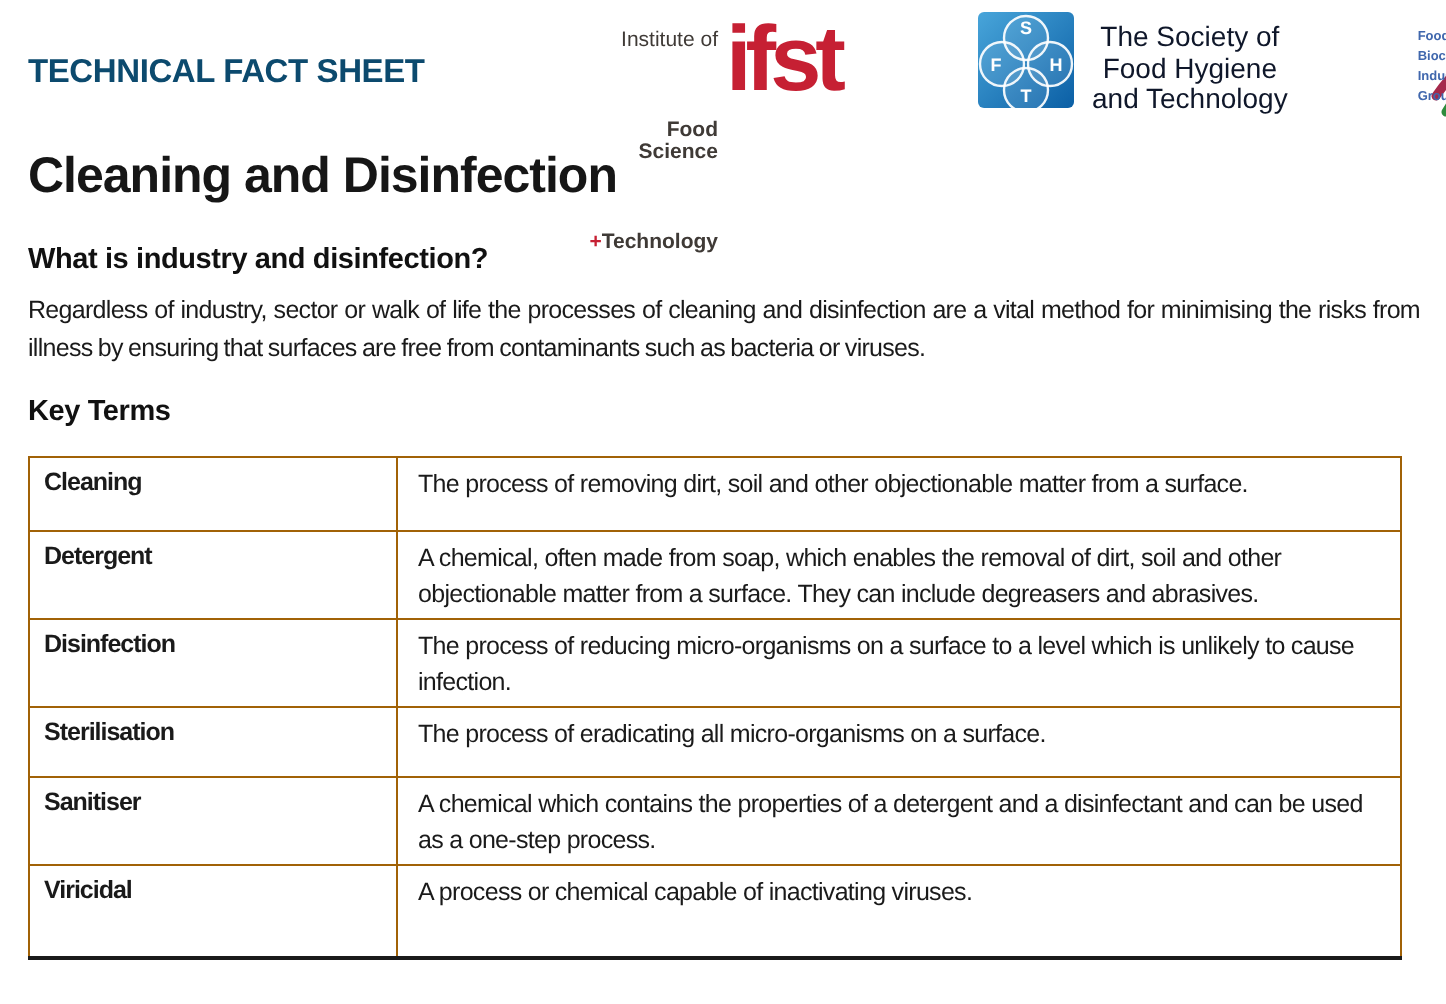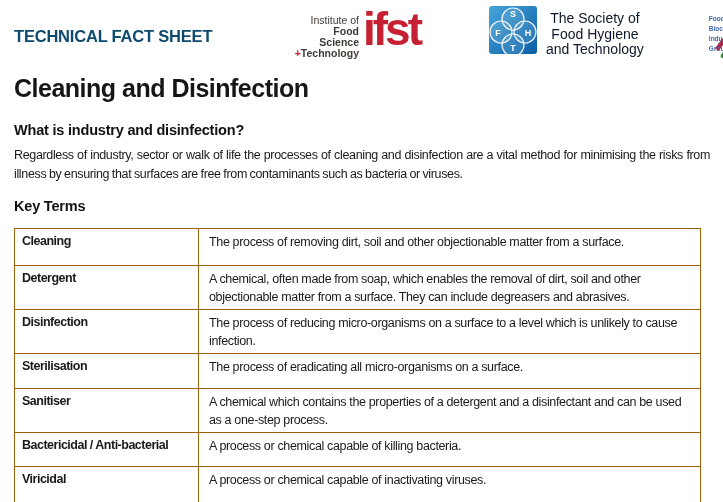--- a/index.html
+++ b/index.html
@@ -35,21 +35,21 @@
   
   .ifst-logo { display: flex; align-items: flex-start; }
   .ifst-text {
     text-align: right;
     font-size: 10.5px;
     line-height: 11px;
     color: #3f3a36;
     padding-top: 9px;
     width: 68px;
   }
-  .ifst-text .bold { font-weight: bold; }
+  .ifst-text .bold { font-weight: bold; margin-top: 34px; }
   .ifst-plus { color: #c62033; font-weight: bold; }
   .ifst-mark {
     font-size: 46px;
     line-height: 43px;
     font-weight: 800;
     letter-spacing: -3px;
     color: #c62033;
     margin-left: 4px;
     margin-top: 2px;
   }
@@ -230,24 +230,20 @@
         <td class="def-cell">The process of reducing micro-organisms on a surface to a level which is unlikely to cause infection.</td>
       </tr>
       <tr class="row-h35">
         <td class="term-cell">Sterilisation</td>
         <td class="def-cell">The process of eradicating all micro-organisms on a surface.</td>
       </tr>
       <tr class="row-h36">
         <td class="term-cell">Sanitiser</td>
         <td class="def-cell">A chemical which contains the properties of a detergent and a disinfectant and can be used as a one-step process.</td>
       </tr>
-      <tr class="row-h34">
-        <td class="term-cell">Bactericidal / Anti-bacterial</td>
-        <td class="def-cell">A process or chemical capable of killing bacteria.</td>
-      </tr>
       <tr class="row-h46">
         <td class="term-cell">Viricidal</td>
         <td class="def-cell">A process or chemical capable of inactivating viruses.</td>
       </tr>
     </tbody>
   </table>
 
 </div>
 
 </body></html>

